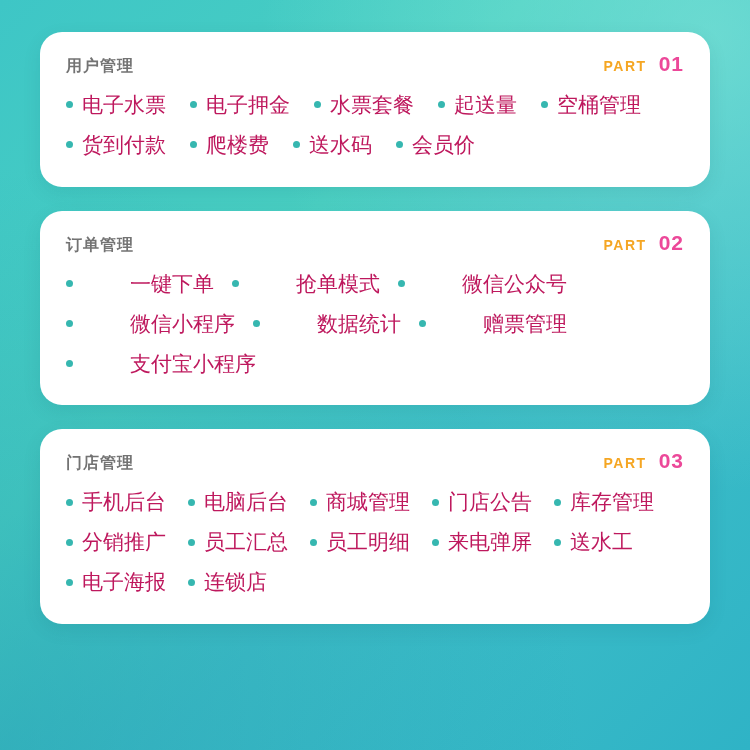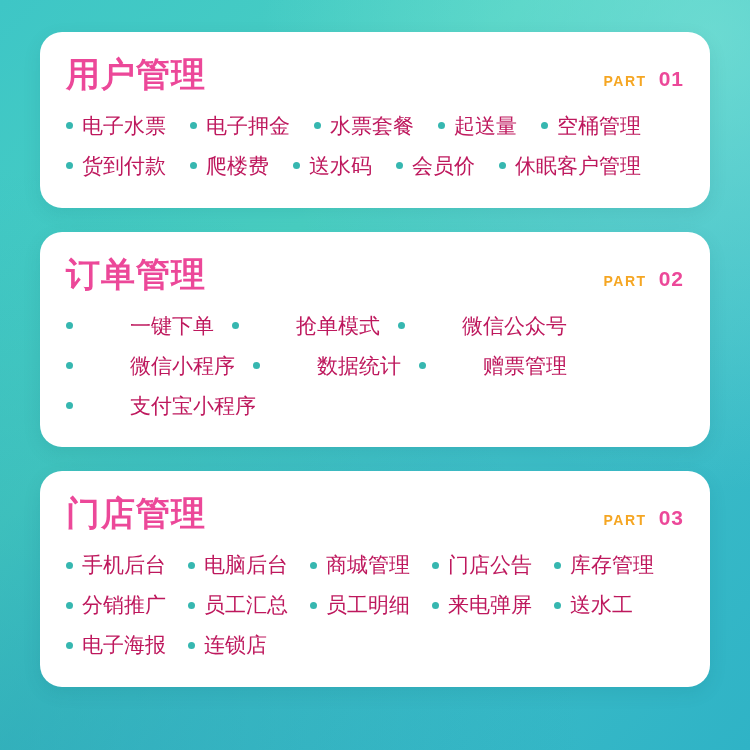--- a/index.html
+++ b/index.html
@@ -43,23 +43,23 @@
   }
 
   .card-header {
     display: flex;
     align-items: baseline;
     justify-content: space-between;
     margin-bottom: 8px;
   }
 
   .card-title {
-    font-size: 34px;
+    font-size: 16px;
     font-weight: bold;
-    color: #ec4899;
+    color: #737373;
     letter-spacing: 1px;
   }
 
   .part-label {
     display: flex;
     align-items: baseline;
     gap: 12px;
   }
   .part-word {
     font-size: 14px;
@@ -145,24 +145,20 @@
           <span>爬楼费</span>
         </div>
       <div class="item">
           <span class="dot"></span>
           <span>送水码</span>
         </div>
       <div class="item">
           <span class="dot"></span>
           <span>会员价</span>
         </div>
-      <div class="item">
-          <span class="dot"></span>
-          <span>休眠客户管理</span>
-        </div>
     </div>
   </div>
 
   <div class="card card-2">
     <div class="card-header">
       <div class="card-title">订单管理</div>
       <div class="part-label">
         <span class="part-word">PART</span>
         <span class="part-num">02</span>
       </div>

